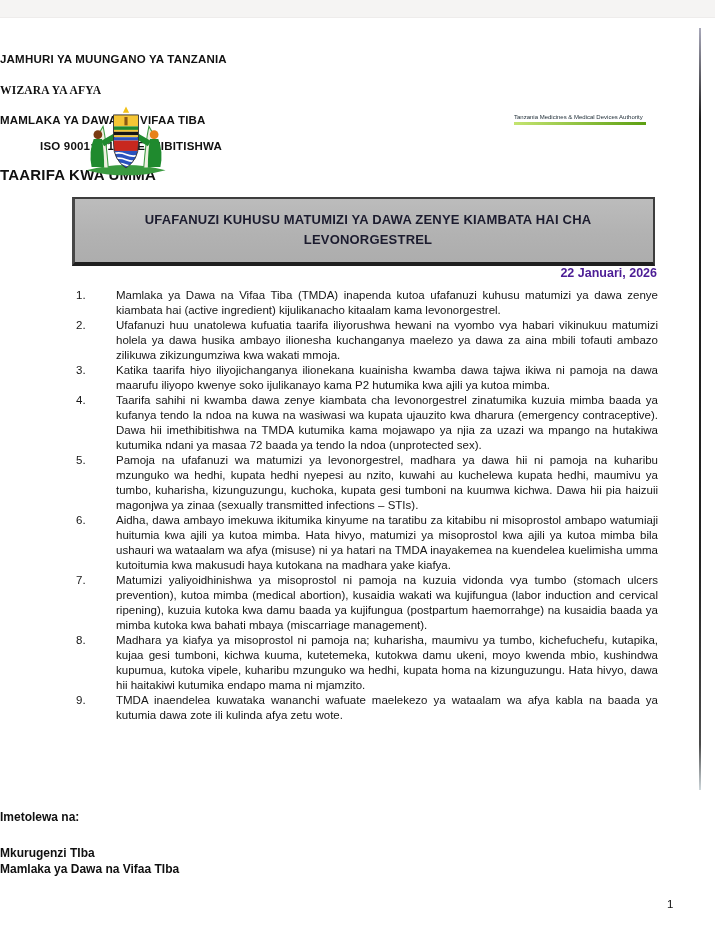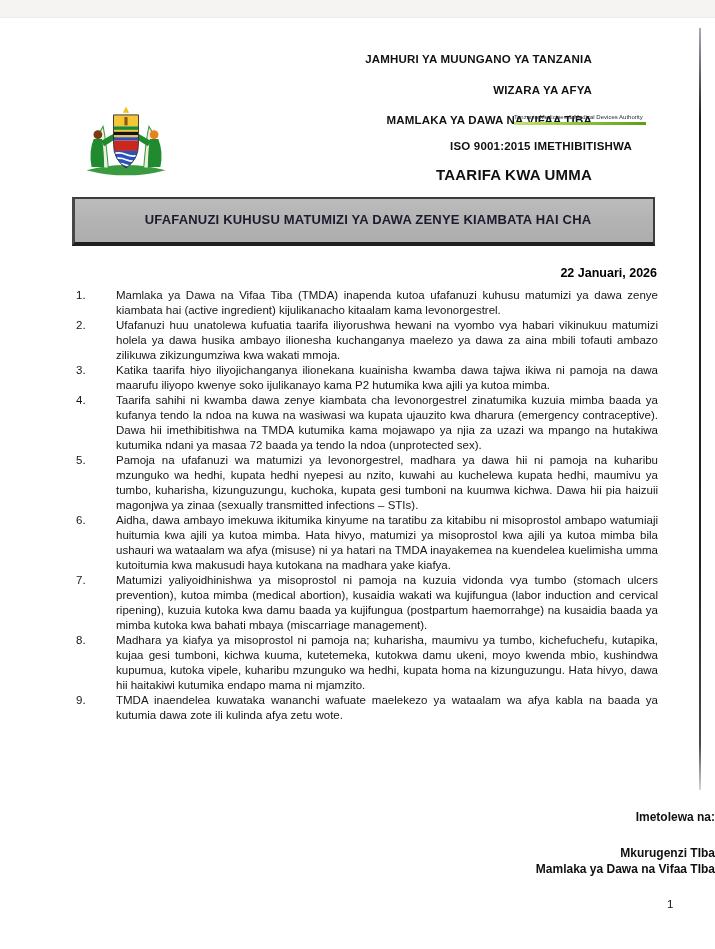--- a/index.html
+++ b/index.html
@@ -14,24 +14,24 @@
   .top-strip{
     position:absolute;top:0;left:0;width:715px;height:17px;
     background:#f5f4f3;border-bottom:1px solid #eeeceb;
   }
   .scan-edge{
     position:absolute;left:699px;top:28px;width:2px;height:762px;
     background:linear-gradient(#aab, #1c1c1c 12%, #222 70%, #4a4a4a 94%, #cfd8dc);
   }
   
   .hdr-line{
-    position:absolute;left:0;width:592px;text-align:right;
+    position:absolute;left:0;width:592px;text-align:left;
     font-weight:bold;font-size:11.5px;letter-spacing:.2px;color:#111;
   }
-  .hdr-1{top:53px;} .hdr-2{top:84px;} .hdr-3{top:114px;} .hdr-4{top:140px;padding-left:40px;} .hdr-5{top:166px;font-size:15px;}
+  .hdr-1{top:53px;} .hdr-2{top:84px;font-family:Liberation Serif, serif;} .hdr-3{top:114px;} .hdr-4{top:140px;padding-left:40px;} .hdr-5{top:166px;font-size:15px;}
   .coat{position:absolute;left:76px;top:104px;width:100px;height:76px;}
   
   .tmda{position:absolute;left:514px;top:112px;width:150px;}
   .tmda-row{display:flex;align-items:center;height:42px;}
   .tmda-word{
     font-weight:bold;font-size:31px;letter-spacing:-1.5px;color:#0c0c0c;
     transform:scaleY(1.05);line-height:40px;
   }
   .tmda-leaf{width:34px;height:42px;margin-left:-3px;}
   .tmda-tagline{font-size:6px;color:#22303a;margin-top:2px;white-space:nowrap;}
@@ -42,30 +42,30 @@
     background:linear-gradient(180deg,#bcbcbc,#b2b2b2 55%,#adadad);
     border-top:2px solid #3d3d3d;border-left:3px solid #474747;
     border-right:2px solid #3d3d3d;border-bottom:4px solid #1f1f1f;
     padding:11px 24px 12px 32px;text-align:center;
   }
   .banner-line{
     font-weight:bold;font-size:13px;line-height:20px;color:#1b1b2e;letter-spacing:.2px;
   }
   .doc-date{
     position:absolute;top:266px;right:58px;
-    font-weight:bold;font-size:12.5px;color:#000000;
+    font-weight:bold;font-size:12.5px;color:#4c1d95;
   }
   
   .list{position:absolute;left:74px;top:288px;width:584px;}
   .item{display:flex;font-size:11.5px;line-height:15px;}
   .item .num{flex:0 0 40px;padding-left:2px;}
   .item .txt{flex:1;text-align:justify;}
   
   .footer-line{
-    position:absolute;left:0;width:715px;text-align:right;
+    position:absolute;left:0;width:715px;text-align:left;
     font-weight:bold;font-size:12px;color:#101010;
   }
   .f-issued{top:810px;} .f-sign1{top:846px;} .f-sign2{top:862px;}
   .page-num{position:absolute;left:667px;top:898px;font-size:11.5px;color:#111;}
 </style>
 </head>
 <body>
 
 <div class="top-strip"></div>
 <div class="scan-edge"></div>
@@ -111,20 +111,21 @@
   </svg>
 </div>
 
 <div class="tmda">
   <div class="tmda-tagline">Tanzania Medicines &amp; Medical Devices Authority</div>
   <div class="tmda-bar"></div>
 </div>
 
 <div class="banner">
   <div class="banner-line">UFAFANUZI KUHUSU MATUMIZI YA DAWA ZENYE KIAMBATA HAI CHA</div>
+  <div class="banner-line">LEVONORGESTREL</div>
 </div>
 
 <div class="doc-date">22 Januari, 2026</div>
 
 <div class="list">
   <div class="item">
     <div class="num">1.</div>
     <div class="txt">Mamlaka ya Dawa na Vifaa Tiba (TMDA) inapenda kutoa ufafanuzi kuhusu matumizi ya dawa zenye kiambata hai (active ingredient) kijulikanacho kitaalam kama levonorgestrel.</div>
   </div>
   <div class="item">

